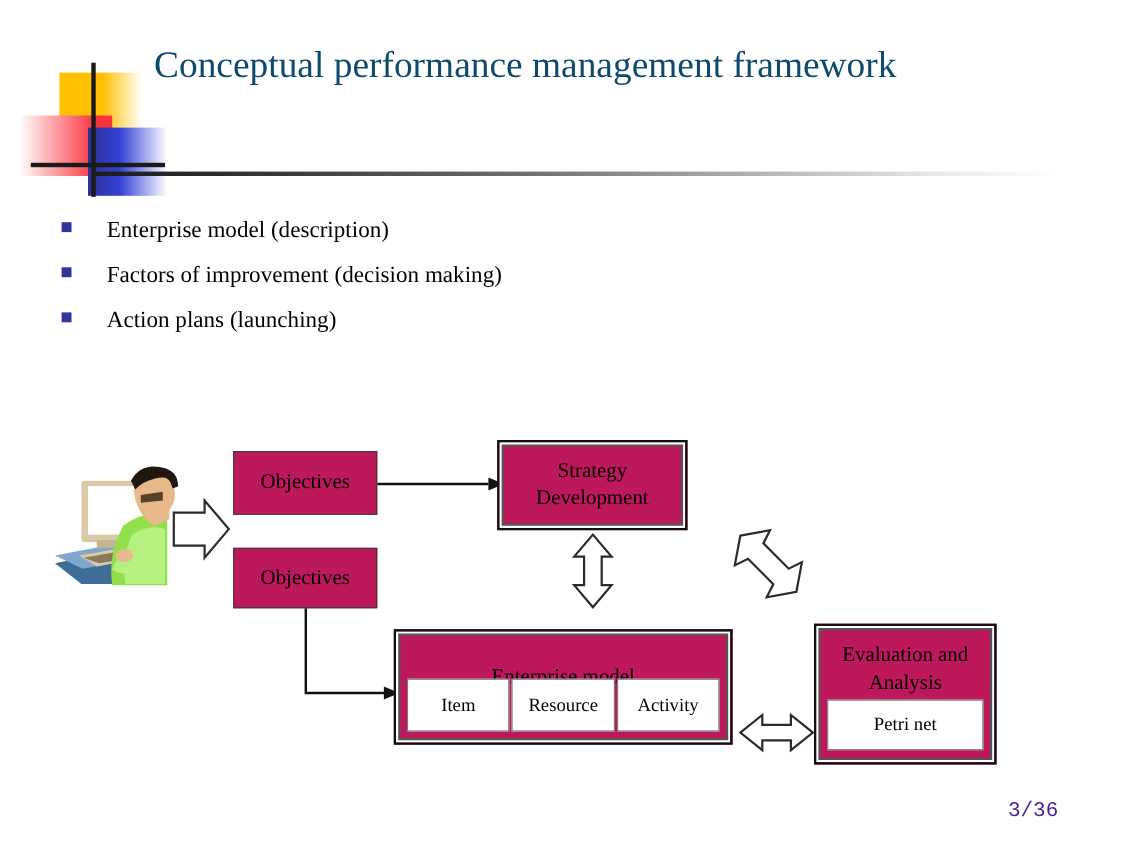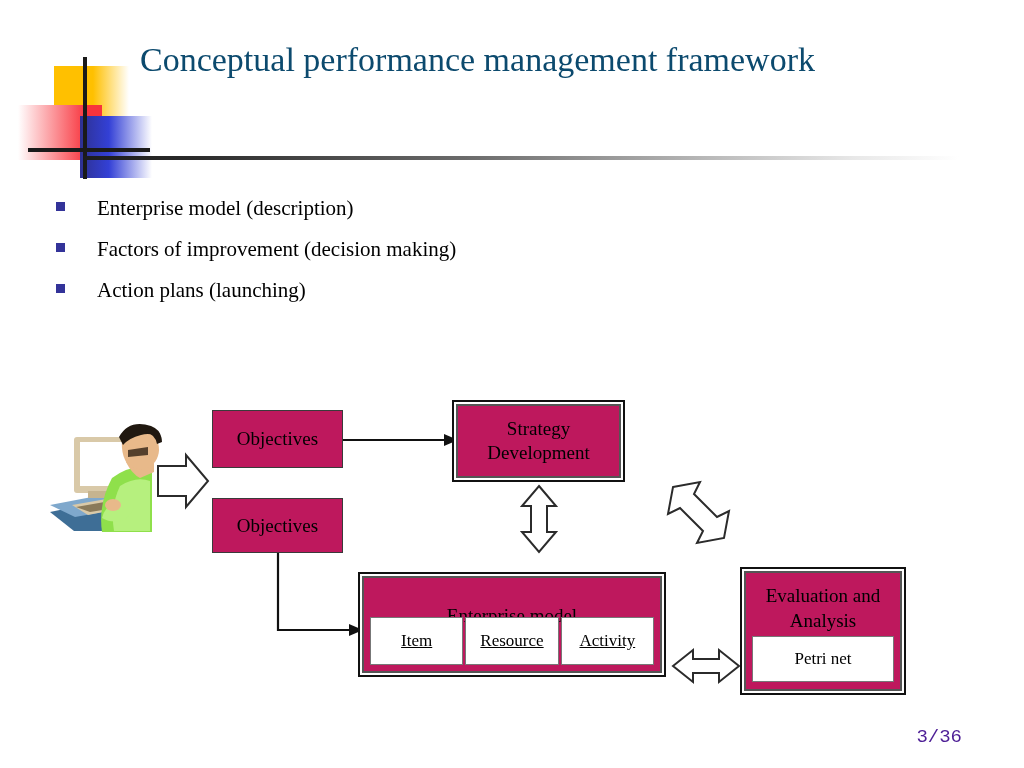--- a/index.html
+++ b/index.html
@@ -78,21 +78,21 @@
 
   #box-objectives  { left: 212px; top: 410px; width: 131px; height: 58px; }
   #box-description { left: 212px; top: 498px; width: 131px; height: 55px; }
   #box-strategy    { left: 452px; top: 400px; width: 173px; height: 82px; font-family: Liberation Serif, serif; }
 
   #box-enterprise  { left: 358px; top: 556px; width: 308px; height: 105px;
                      justify-content: flex-start; margin-top: 16px; }
   #ent-title { margin-top: 26px; font-size: 19px; }
   #ent-sub {
     position: absolute; left: 10px; right: 10px; bottom: 10px;
-    display: flex; justify-content: space-between; gap: 2px; text-decoration: underline;
+    display: flex; justify-content: space-between; gap: 2px;
   }
   #ent-sub .subbox {
     box-sizing: border-box; border: 1.5px solid #777777; background: #ffffff;
     height: 48px; display: flex; align-items: center; justify-content: center;
     font-size: 17px; flex: 1 1 0;
   }
 
   #box-evaluation  { left: 740px; top: 567px; width: 166px; height: 128px;
                      justify-content: flex-start; }
   #eval-title { margin-top: 10px; font-size: 19px; line-height: 25px; }

